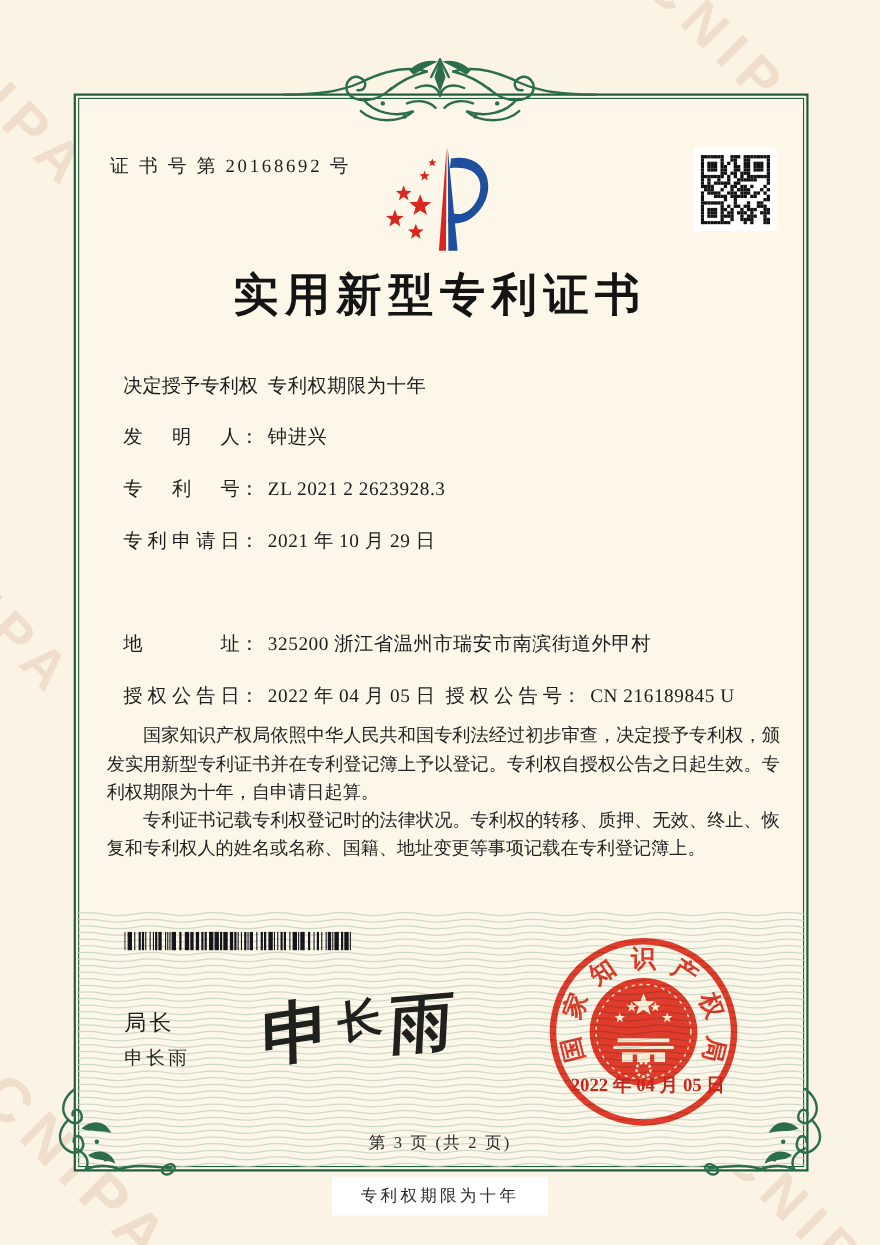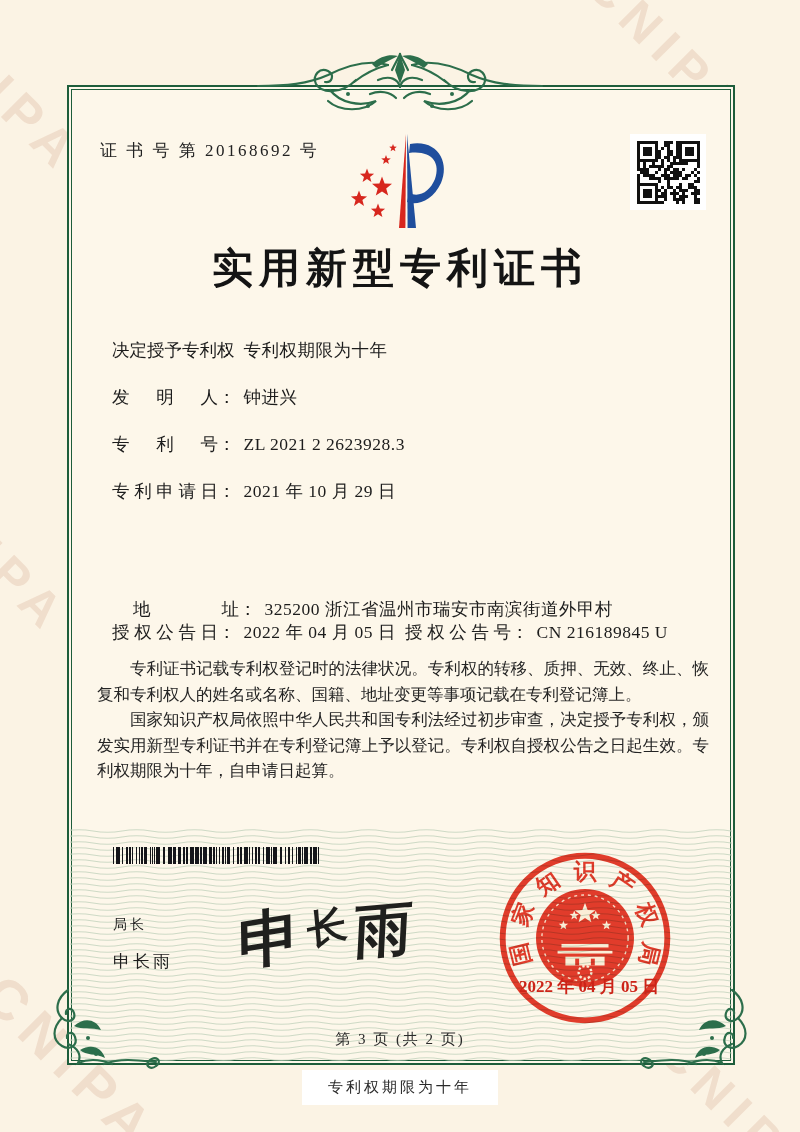--- a/index.html
+++ b/index.html
@@ -27,21 +27,21 @@
   .fcolon{display:inline-block;margin-right:8px;}
   .fvalue{letter-spacing:0.5px;}
   .grant2{position:absolute;left:293px;top:0;}
   
   .paras{position:absolute;left:97px;top:656px;width:612px;font-size:16.5px;line-height:25.5px;color:#242424;}
   .paras p{margin:0;text-indent:2em;text-align:justify;}
   
   .barcode{position:absolute;left:113px;top:847px;width:207px;height:17px;overflow:hidden;white-space:nowrap;font-size:0;}
   .barcode span{display:inline-block;height:17px;}
   
-  .signer-title{position:absolute;left:113px;top:916px;font-size:14px;letter-spacing:3px;}
+  .signer-title{position:absolute;left:113px;top:916px;font-size:20px;letter-spacing:3px;}
   .signer-name{position:absolute;left:113px;top:950px;font-size:17px;letter-spacing:3px;}
   .signature{position:absolute;left:238px;top:893px;width:210px;height:90px;
              transform:rotate(-3deg) skewX(-8deg);color:#20201e;font-weight:bold;white-space:nowrap;}
   .signature .s1{font-size:62px;display:inline-block;transform:rotate(-6deg);}
   .signature .s2{font-size:40px;display:inline-block;transform:translateY(-16px) rotate(-10deg);margin-left:6px;}
   .signature .s3{font-size:58px;display:inline-block;transform:rotate(-2deg) translateY(-4px);margin-left:8px;}
   
   .seal{position:absolute;left:487px;top:843px;opacity:0.95;mix-blend-mode:multiply;}
   .seal-date{position:absolute;left:498px;top:975px;width:182px;text-align:center;
              font-size:17px;font-weight:bold;color:#cc2418;white-space:nowrap;}
@@ -431,34 +431,34 @@
   </div>
   <div class="frow" style="top:385px;">
     <span class="flabel">发明人</span><span class="fcolon">：</span><span class="fvalue">钟进兴</span>
   </div>
   <div class="frow" style="top:432px;">
     <span class="flabel">专利号</span><span class="fcolon">：</span><span class="fvalue">ZL 2021 2 2623928.3</span>
   </div>
   <div class="frow" style="top:479px;">
     <span class="flabel">专利申请日</span><span class="fcolon">：</span><span class="fvalue">2021 年 10 月 29 日</span>
   </div>
-  <div class="frow" style="top:597px;margin-left:21px;">
+  <div class="frow" style="top:573px;">
     <span class="flabel">地址</span><span class="fcolon">：</span><span class="fvalue">325200  浙江省温州市瑞安市南滨街道外甲村</span>
   </div>
 
   <div class="frow" style="top:620px;">
     <span class="flabel">授权公告日</span><span class="fcolon">：</span><span class="fvalue">2022 年 04 月 05 日</span>
     <span class="grant2">
       <span class="flabel">授权公告号</span><span class="fcolon">：</span><span class="fvalue">CN 216189845 U</span>
     </span>
   </div>
 
   <div class="paras">
+    <p>国家知识产权局依照中华人民共和国专利法经过初步审查，决定授予专利权，颁发实用新型专利证书并在专利登记簿上予以登记。专利权自授权公告之日起生效。专利权期限为十年，自申请日起算。</p>
     <p>专利证书记载专利权登记时的法律状况。专利权的转移、质押、无效、终止、恢复和专利权人的姓名或名称、国籍、地址变更等事项记载在专利登记簿上。</p>
-    <p>国家知识产权局依照中华人民共和国专利法经过初步审查，决定授予专利权，颁发实用新型专利证书并在专利登记簿上予以登记。专利权自授权公告之日起生效。专利权期限为十年，自申请日起算。</p>
   </div>
 
   <div class="barcode" id="barcode"><span style="width: 1px; background: rgb(21, 21, 26);"></span><span style="width: 2px; background: transparent;"></span><span style="width: 4px; background: rgb(21, 21, 26);"></span><span style="width: 2px; background: transparent;"></span><span style="width: 1px; background: rgb(21, 21, 26);"></span><span style="width: 3px; background: transparent;"></span><span style="width: 2px; background: rgb(21, 21, 26);"></span><span style="width: 1px; background: transparent;"></span><span style="width: 2px; background: rgb(21, 21, 26);"></span><span style="width: 1px; background: transparent;"></span><span style="width: 1px; background: rgb(21, 21, 26);"></span><span style="width: 3px; background: transparent;"></span><span style="width: 1px; background: rgb(21, 21, 26);"></span><span style="width: 2px; background: transparent;"></span><span style="width: 1px; background: rgb(21, 21, 26);"></span><span style="width: 1px; background: transparent;"></span><span style="width: 2px; background: rgb(21, 21, 26);"></span><span style="width: 1px; background: transparent;"></span><span style="width: 3px; background: rgb(21, 21, 26);"></span><span style="width: 3px; background: transparent;"></span><span style="width: 1px; background: rgb(21, 21, 26);"></span><span style="width: 1px; background: transparent;"></span><span style="width: 1px; background: rgb(21, 21, 26);"></span><span style="width: 1px; background: transparent;"></span><span style="width: 1px; background: rgb(21, 21, 26);"></span><span style="width: 1px; background: transparent;"></span><span style="width: 4px; background: rgb(21, 21, 26);"></span><span style="width: 3px; background: transparent;"></span><span style="width: 2px; background: rgb(21, 21, 26);"></span><span style="width: 3px; background: transparent;"></span><span style="width: 4px; background: rgb(21, 21, 26);"></span><span style="width: 1px; background: transparent;"></span><span style="width: 3px; background: rgb(21, 21, 26);"></span><span style="width: 2px; background: transparent;"></span><span style="width: 3px; background: rgb(21, 21, 26);"></span><span style="width: 2px; background: transparent;"></span><span style="width: 2px; background: rgb(21, 21, 26);"></span><span style="width: 1px; background: transparent;"></span><span style="width: 2px; background: rgb(21, 21, 26);"></span><span style="width: 2px; background: transparent;"></span><span style="width: 4px; background: rgb(21, 21, 26);"></span><span style="width: 1px; background: transparent;"></span><span style="width: 4px; background: rgb(21, 21, 26);"></span><span style="width: 1px; background: transparent;"></span><span style="width: 2px; background: rgb(21, 21, 26);"></span><span style="width: 1px; background: transparent;"></span><span style="width: 4px; background: rgb(21, 21, 26);"></span><span style="width: 2px; background: transparent;"></span><span style="width: 3px; background: rgb(21, 21, 26);"></span><span style="width: 1px; background: transparent;"></span><span style="width: 2px; background: rgb(21, 21, 26);"></span><span style="width: 1px; background: transparent;"></span><span style="width: 1px; background: rgb(21, 21, 26);"></span><span style="width: 2px; background: transparent;"></span><span style="width: 1px; background: rgb(21, 21, 26);"></span><span style="width: 2px; background: transparent;"></span><span style="width: 2px; background: rgb(21, 21, 26);"></span><span style="width: 1px; background: transparent;"></span><span style="width: 1px; background: rgb(21, 21, 26);"></span><span style="width: 1px; background: transparent;"></span><span style="width: 3px; background: rgb(21, 21, 26);"></span><span style="width: 3px; background: transparent;"></span><span style="width: 1px; background: rgb(21, 21, 26);"></span><span style="width: 3px; background: transparent;"></span><span style="width: 2px; background: rgb(21, 21, 26);"></span><span style="width: 1px; background: transparent;"></span><span style="width: 2px; background: rgb(21, 21, 26);"></span><span style="width: 2px; background: transparent;"></span><span style="width: 4px; background: rgb(21, 21, 26);"></span><span style="width: 1px; background: transparent;"></span><span style="width: 1px; background: rgb(21, 21, 26);"></span><span style="width: 2px; background: transparent;"></span><span style="width: 1px; background: rgb(21, 21, 26);"></span><span style="width: 2px; background: transparent;"></span><span style="width: 2px; background: rgb(21, 21, 26);"></span><span style="width: 1px; background: transparent;"></span><span style="width: 2px; background: rgb(21, 21, 26);"></span><span style="width: 3px; background: transparent;"></span><span style="width: 1px; background: rgb(21, 21, 26);"></span><span style="width: 2px; background: transparent;"></span><span style="width: 4px; background: rgb(21, 21, 26);"></span><span style="width: 1px; background: transparent;"></span><span style="width: 1px; background: rgb(21, 21, 26);"></span><span style="width: 1px; background: transparent;"></span><span style="width: 4px; background: rgb(21, 21, 26);"></span><span style="width: 3px; background: transparent;"></span><span style="width: 2px; background: rgb(21, 21, 26);"></span><span style="width: 3px; background: transparent;"></span><span style="width: 1px; background: rgb(21, 21, 26);"></span><span style="width: 2px; background: transparent;"></span><span style="width: 2px; background: rgb(21, 21, 26);"></span><span style="width: 2px; background: transparent;"></span><span style="width: 1px; background: rgb(21, 21, 26);"></span><span style="width: 3px; background: transparent;"></span><span style="width: 1px; background: rgb(21, 21, 26);"></span><span style="width: 1px; background: transparent;"></span><span style="width: 3px; background: rgb(21, 21, 26);"></span><span style="width: 1px; background: transparent;"></span><span style="width: 1px; background: rgb(21, 21, 26);"></span><span style="width: 1px; background: transparent;"></span><span style="width: 4px; background: rgb(21, 21, 26);"></span><span style="width: 2px; background: transparent;"></span><span style="width: 2px; background: rgb(21, 21, 26);"></span><span style="width: 1px; background: transparent;"></span><span style="width: 4px; background: rgb(21, 21, 26);"></span><span style="width: 1px; background: transparent;"></span><span style="width: 1px; background: rgb(21, 21, 26);"></span><span style="width: 2px; background: transparent;"></span></div>
 
   <div class="signer-title">局长</div>
   <div class="signer-name">申长雨</div>
 
   <div class="signature">
     <span class="s1">申</span><span class="s2">长</span><span class="s3">雨</span>
   </div>

